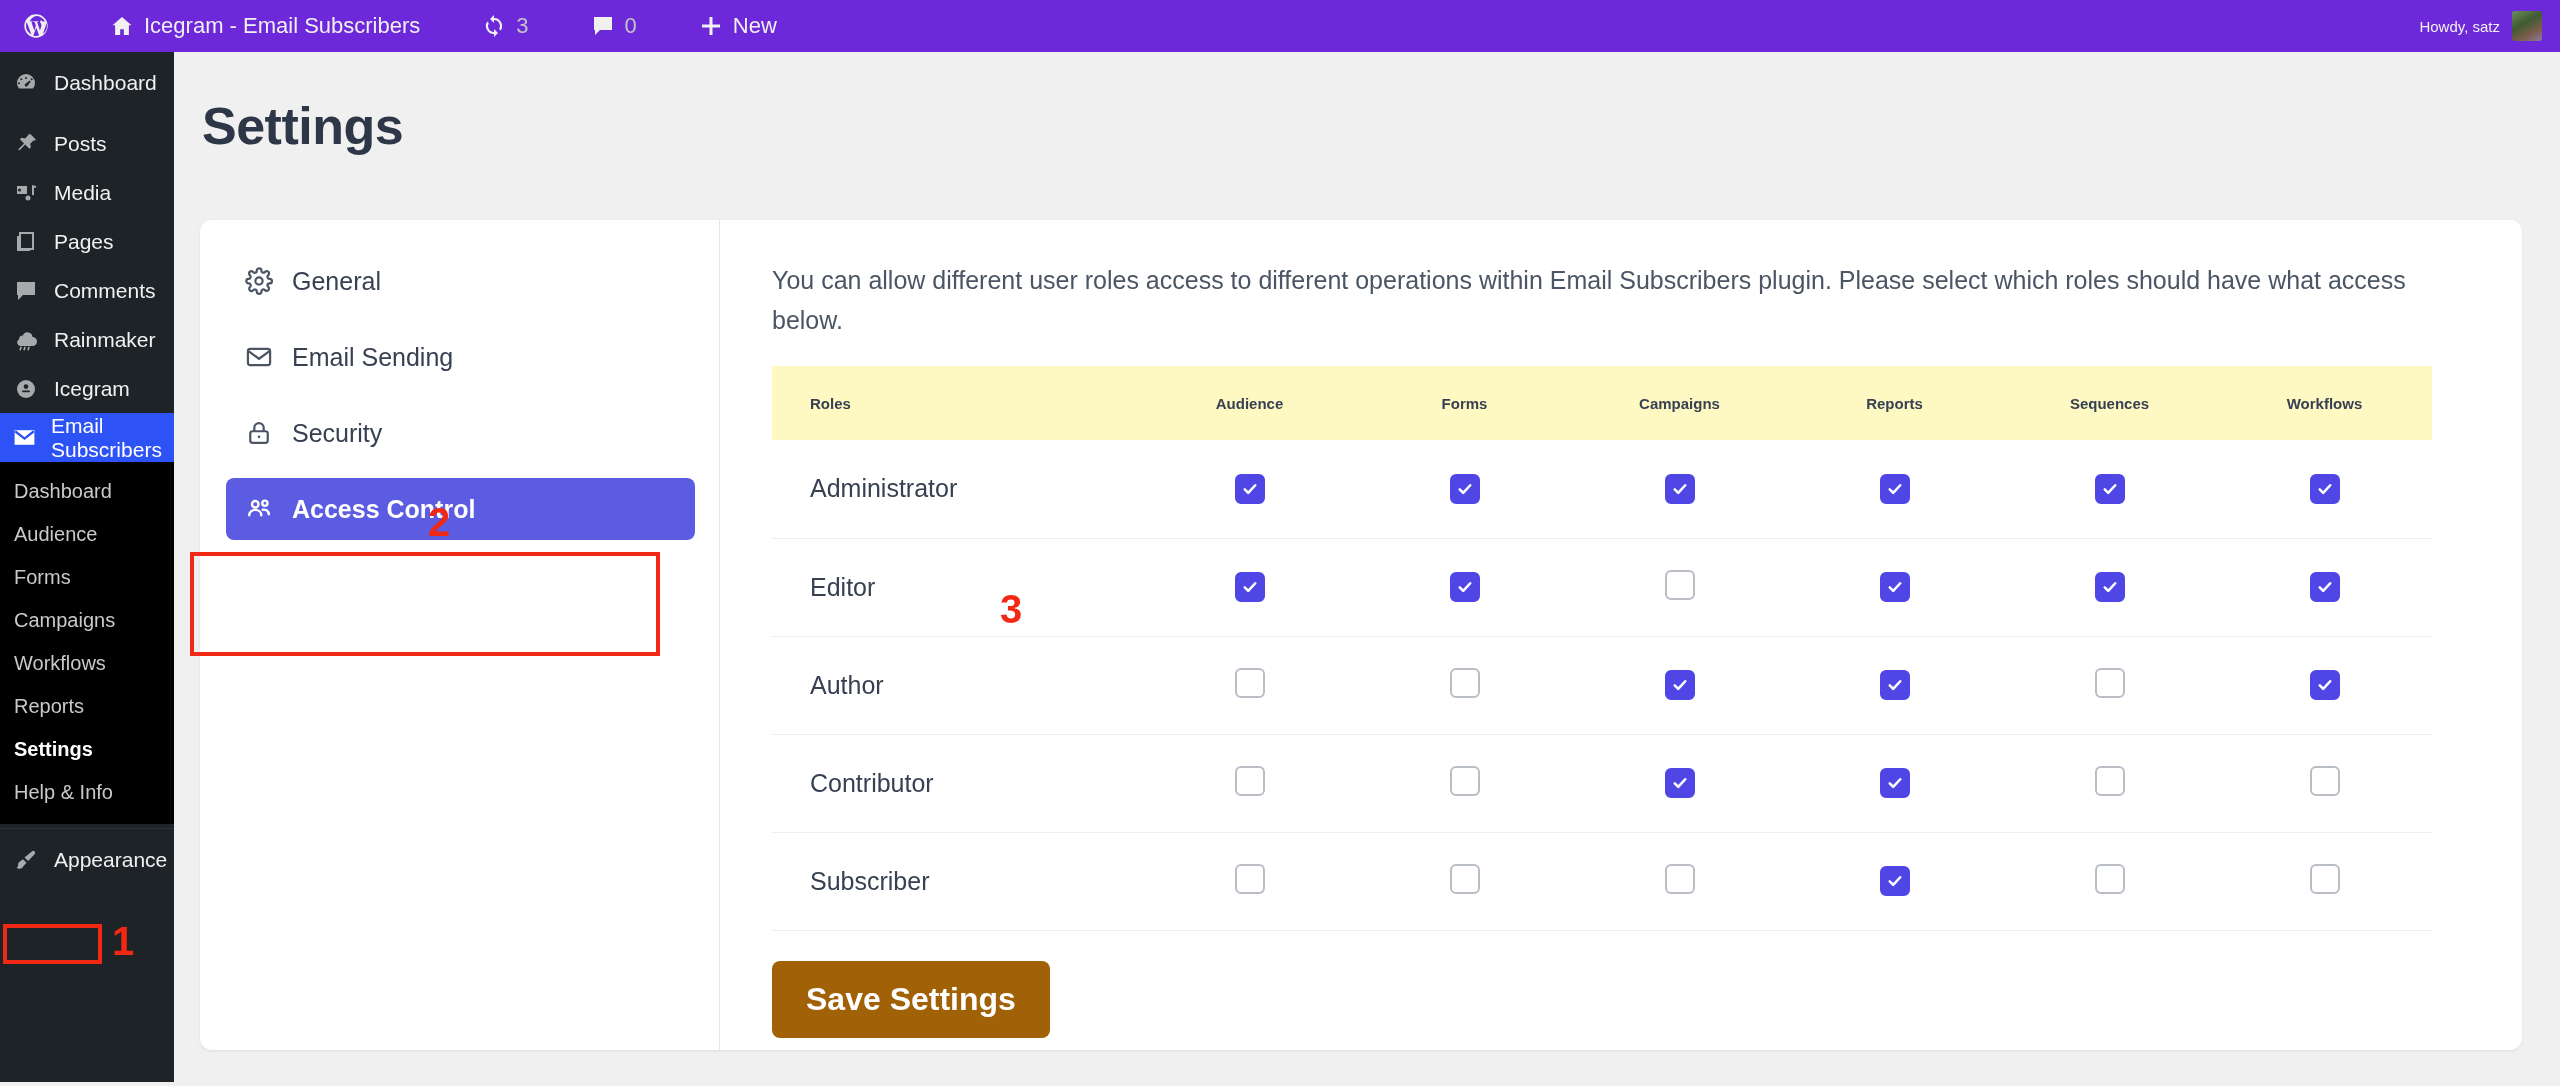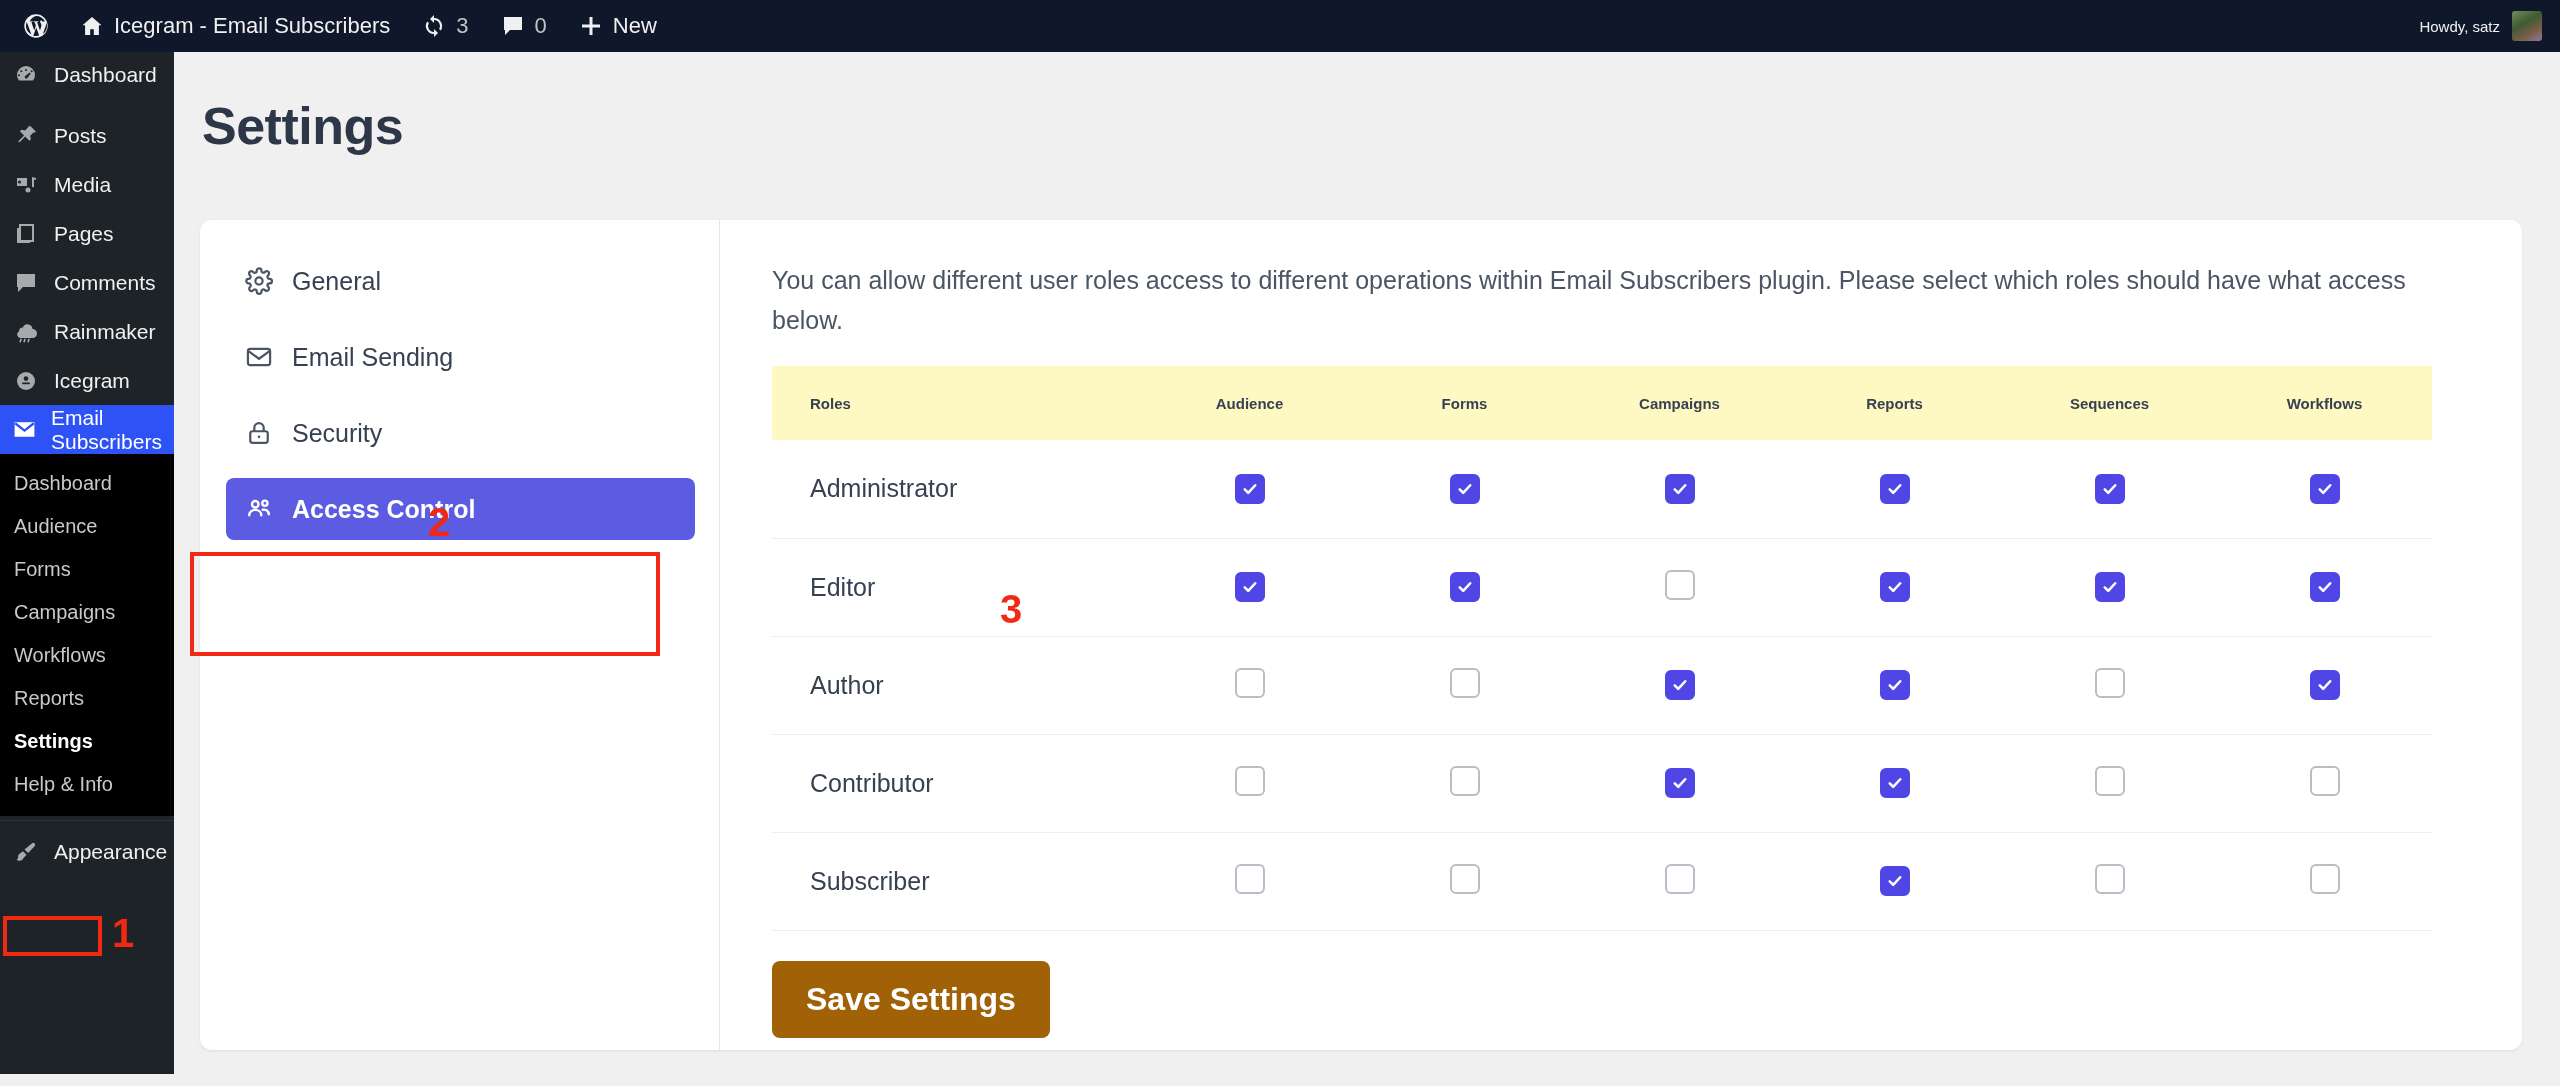--- a/index.html
+++ b/index.html
@@ -7,25 +7,26 @@
     width: 2560px; height: 1086px;
     background: #f0f0f1;
     font-family: "Liberation Sans", sans-serif;
     overflow: hidden;
   }
 
   
   #adminbar {
     position: absolute; top: 0; left: 0;
     width: 2560px; height: 52px;
-    background: #0f172a;
+    background: #6d28d9;
     display: flex; align-items: center;
     color: #f0f0f1;
     font-size: 22px;
     z-index: 50;
+    gap: 30px;
   }
   .ab-item {
     display: flex; align-items: center; gap: 10px;
     height: 52px; padding: 0 16px;
     color: #f0f0f1;
     white-space: nowrap;
   }
   .ab-item:first-child { padding-left: 22px; padding-right: 14px; }
   .ab-icon { display: inline-flex; align-items: center; justify-content: center; }
   .ab-count { color: #c3c4c7; }
@@ -35,21 +36,21 @@
     font-size: 15px;
   }
   .avatar {
     width: 30px; height: 30px; border-radius: 3px;
     background: linear-gradient(150deg,#6f8f5a 0%, #3f5b33 40%, #7a5c49 70%, #8a7b9c 100%);
     display: inline-block;
   }
 
   
   #sidebar {
-    position: absolute; top: 40px; left: 0;
+    position: absolute; top: 48px; left: 0;
     width: 174px; height: 1034px;
     background: #1d2327;
     color: #f0f0f1;
   }
   .menu-top { padding-top: 10px; }
   .menu-item {
     display: flex; align-items: center; gap: 14px;
     height: 49px; padding-left: 12px;
     font-size: 21px; color: #f0f0f1;
     position: relative;

